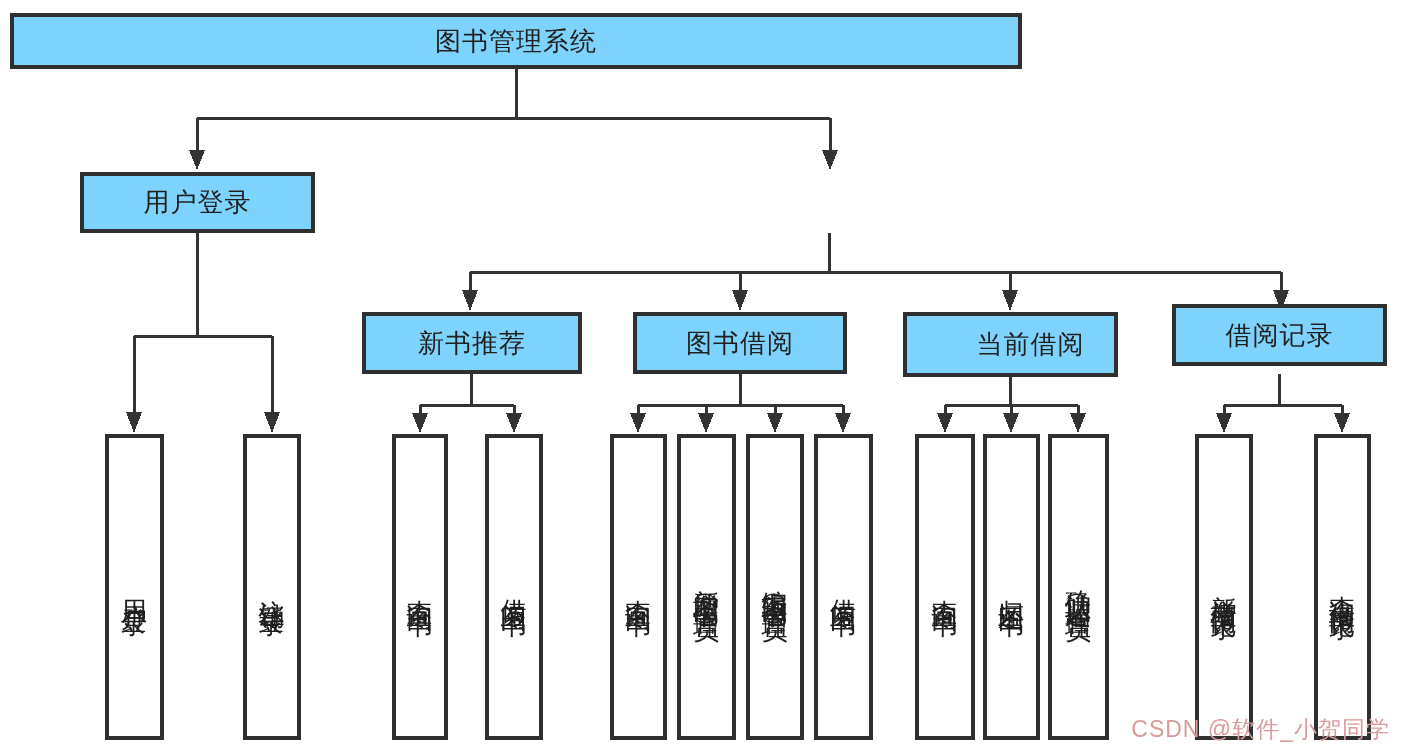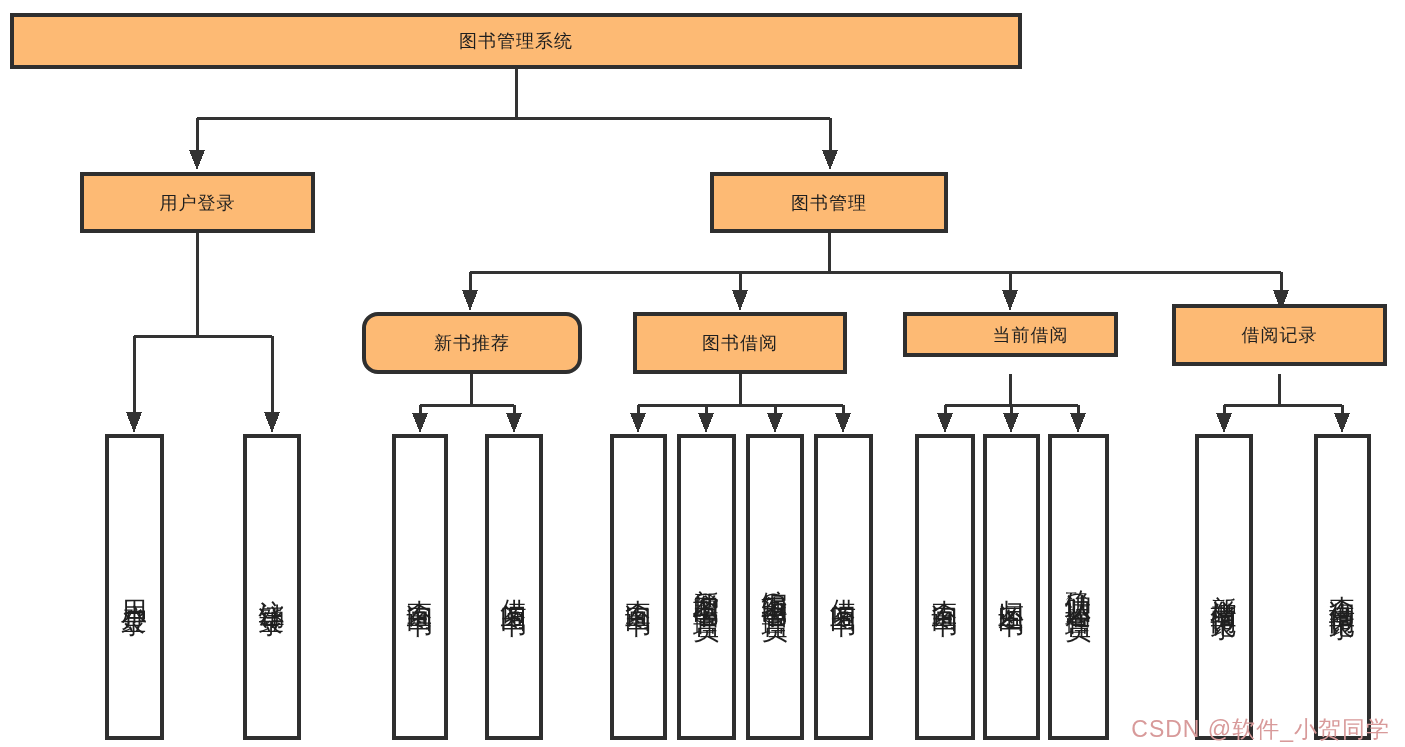--- a/index.html
+++ b/index.html
@@ -6,23 +6,23 @@
   .canvas {
     position:relative; width:1405px; height:747px; background:#ffffff;
     font-family:"Liberation Sans", sans-serif; color:var(--text,#1f1f1f);
     overflow:hidden;
   }
   svg.connectors { position:absolute; left:0; top:0; width:1405px; height:747px; }
   svg.connectors path { stroke:var(--line,#333); stroke-width:3; fill:none; }
   svg.connectors polygon { fill:var(--line,#333); stroke:none; }
   .hbox {
     position:absolute; box-sizing:border-box;
-    border:4px solid var(--box_border,#333); background:#fdba74;
+    border:4px solid var(--box_border,#333); background:#7dd3fc;
     display:flex; align-items:center; justify-content:center;
-    font-size:18px; letter-spacing:1px; white-space:nowrap;
+    font-size:26px; letter-spacing:1px; white-space:nowrap;
   }
   .vbox {
     position:absolute; box-sizing:border-box;
     border:4px solid var(--box_border,#333); background:#fff;
     display:flex; align-items:center; justify-content:center;
     font-size:26px;
   }
   .vbox span { writing-mode:vertical-rl; letter-spacing:4px; line-height:1.0; }
   .watermark {
     position:absolute; right:15px; bottom:2px;
@@ -67,25 +67,24 @@
     <polygon points="1070,413 1086,413 1078,433"></polygon>
 
     <path d="M1279,374 V405 M1224,405 H1342 M1224,405 V414 M1342,405 V414"></path>
     <polygon points="1216,413 1232,413 1224,433"></polygon>
     <polygon points="1334,413 1350,413 1342,433"></polygon>
   </svg>
 
   <div class="hbox" style="left:10px; top:13px; width:1012px; height:56px;">图书管理系统</div>
 
   <div class="hbox" style="left:80px; top:172px; width:235px; height:61px;">用户登录</div>
-  <div class="hbox" style="left:710px; top:172px; width:238px; height:61px;">图书管理</div>
 
-  <div class="hbox" style="left:362px; top:312px; width:220px; height:62px;border-radius:16px;">新书推荐</div>
+  <div class="hbox" style="left:362px; top:312px; width:220px; height:62px;">新书推荐</div>
   <div class="hbox" style="left:633px; top:312px; width:214px; height:62px;text-align:center;">图书借阅</div>
-  <div class="hbox" style="left:903px; top:312px; width:215px; height:45px;padding-left:40px;">当前借阅</div>
+  <div class="hbox" style="left:903px; top:312px; width:215px; height:65px;padding-left:40px;">当前借阅</div>
   <div class="hbox" style="left:1172px; top:304px; width:215px; height:62px;">借阅记录</div>
 
   <div class="vbox" style="left:105px; top:434px; width:59px; height:306px;">
     <span>用户登录</span>
   </div>
   <div class="vbox" style="left:243px; top:434px; width:58px; height:306px;">
     <span>注销登录</span>
   </div>
 
   <div class="vbox" style="left:392px; top:434px; width:56px; height:306px;">

